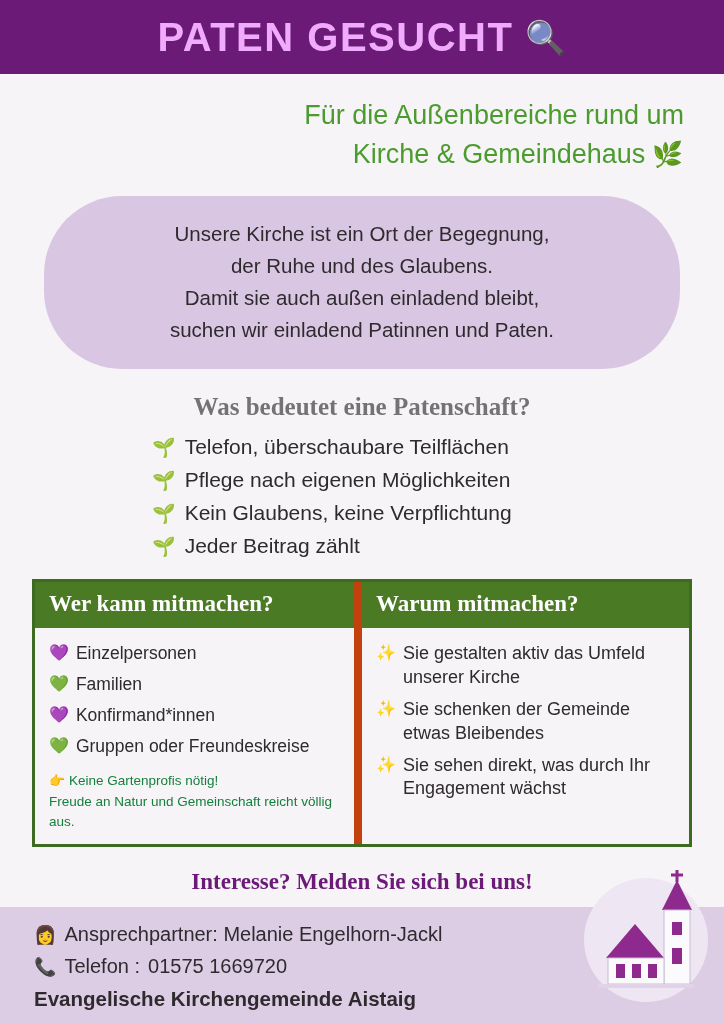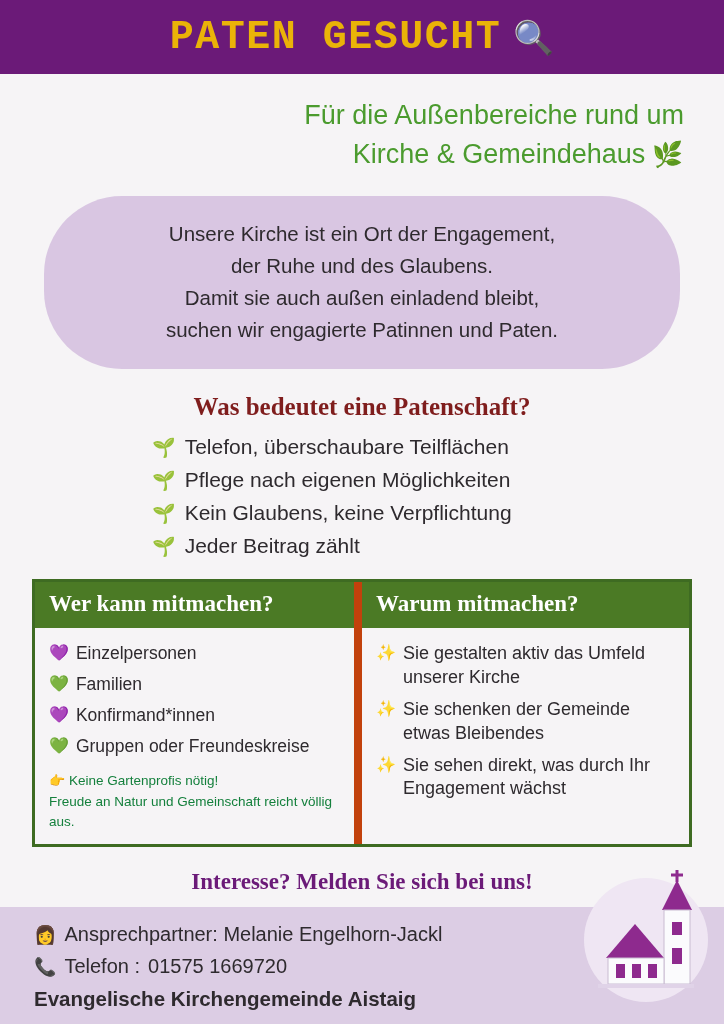--- a/index.html
+++ b/index.html
@@ -25,23 +25,23 @@
   
   .header-band {
     background: #6b1a78;
     height: 74px;
     display: flex;
     align-items: center;
     justify-content: center;
     gap: 12px;
   }
   .header-title {
-    font-family: Liberation Mono, monospace;
-    font-weight: bold;
-    color: #eab308;
+    font-family: Liberation Sans, sans-serif;
+    font-weight: bold;
+    color: #f0abfc;
     font-size: 40px;
     letter-spacing: 1.5px;
   }
   .header-icon {
     font-size: 33px;
     line-height: 1;
   }
   
   .subtitle {
     margin-top: 22px;
@@ -69,21 +69,21 @@
   }
   .intro-bubble div {
     white-space: nowrap;
   }
   
   .section-heading {
     margin-top: 24px;
     text-align: center;
     font-family: "Liberation Serif", serif;
     font-weight: bold;
-    color: #7f1d1d;
+    color: #737373;
     font-size: 25px;
   }
   
   .bullets {
     margin: 14px 0 0 0;
     padding: 0;
     list-style: none;
     display: flex;
     flex-direction: column;
     align-items: center;
@@ -216,24 +216,24 @@
 
   <div class="subtitle">
     <div>Für die Außenbereiche rund um</div>
     <div>
       <span>Kirche &amp; Gemeindehaus</span>
       <span class="leaf">🌿</span>
     </div>
   </div>
 
   <div class="intro-bubble">
-    <div>Unsere Kirche ist ein Ort der Engagement,</div>
+    <div>Unsere Kirche ist ein Ort der Begegnung,</div>
     <div>der Ruhe und des Glaubens.</div>
     <div>Damit sie auch außen einladend bleibt,</div>
-    <div>suchen wir engagierte Patinnen und Paten.</div>
+    <div>suchen wir einladend Patinnen und Paten.</div>
   </div>
 
   <div class="section-heading">Was bedeutet eine Patenschaft?</div>
 
   <ul class="bullets">
     <li>
       <span class="sprout">🌱</span>
       <span>Telefon, überschaubare Teilflächen</span>
     </li>
     <li>

